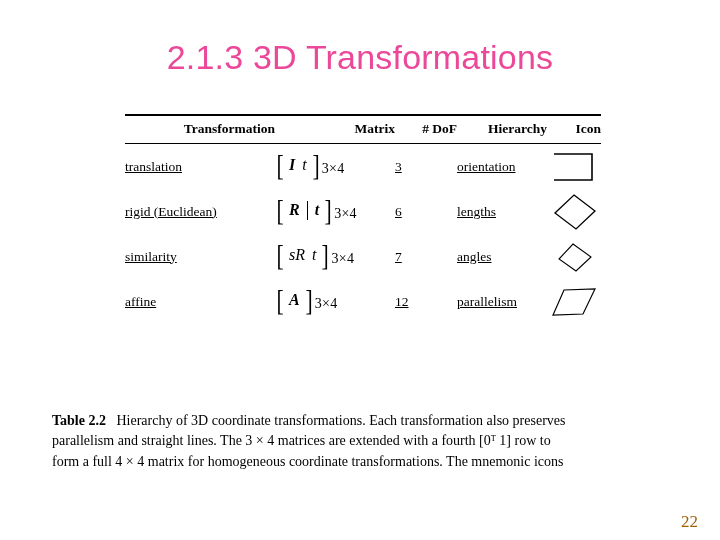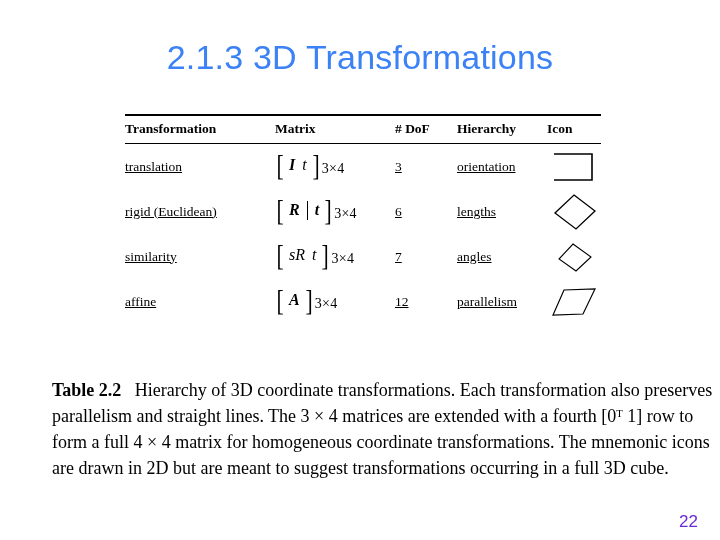--- a/index.html
+++ b/index.html
@@ -20,42 +20,42 @@
   #slide-title {
     position: absolute;
     top: 38px;
     left: 0;
     width: 720px;
     text-align: center;
     font-family: "Liberation Sans", sans-serif;
     font-size: 34px;
     font-weight: 400;
     letter-spacing: 0.2px;
-    color: #3b82f6;
+    color: #ec4899;
   }
 
   
   #figure {
     position: absolute;
     top: 114px;
     left: 125px;
     width: 476px;
   }
 
   table.xform {
     border-collapse: collapse;
     width: 476px;
     table-layout: fixed;
   }
   table.xform thead th {
     font-family: "Liberation Serif", serif;
     font-weight: bold;
     font-size: 13.5px;
     padding: 5px 0 6px 0;
-    text-align: left;
+    text-align: right;
     white-space: nowrap;
   }
   .rule-top   { border-top: 2.2px solid #000; }
   .rule-mid   { border-bottom: 1px solid #000; }
   .rule-bot   { border-bottom: 2.2px solid #000; }
 
   table.xform tbody td {
     font-size: 13.5px;
     padding: 0;
     height: 45px;
@@ -129,41 +129,41 @@
     transform: translateX(-52%);
     font-style: normal;
     font-size: 12px;
     line-height: 1;
   }
   .sym-bold { font-weight: bold; }
 
   
   #caption {
     position: absolute;
-    top: 377px;
+    top: 411px;
     left: 52px;
     width: 614px;
     font-family: "Liberation Serif", serif;
-    font-size: 18px;
+    font-size: 14px;
     line-height: 1.45;
     text-align: left;
   }
   #caption .cap-label {
     font-weight: bold;
   }
   .capline { display: block; white-space: nowrap; }
 
   
   #page-number {
     position: absolute;
     right: 22px;
     bottom: 8px;
-    font-family: Liberation Sans, sans-serif;
+    font-family: Liberation Serif, serif;
     font-size: 17px;
-    color: #6d28d9;
+    color: #a16207;
   }
 
   svg { display: block; margin: 0 auto; overflow: visible; }
 </style>
 </head>
 <body>
 
 <div id="slide-title">2.1.3 3D Transformations</div>
 
 <div id="figure">
@@ -276,16 +276,15 @@
 
 
     </tbody>
   </table>
 </div>
 
 <div id="caption">
   <span class="capline"><span class="cap-label">Table 2.2</span>&nbsp;&nbsp; <span>Hierarchy of 3D coordinate transformations. Each transformation also preserves</span></span>
   <span class="capline">parallelism and straight lines. The 3 × 4 matrices are extended with a fourth [0ᵀ 1] row to</span>
   <span class="capline">form a full 4 × 4 matrix for homogeneous coordinate transformations. The mnemonic icons</span>
-  <span class="capline">are drawn in 2D but are meant to suggest transformations occurring in a full 3D cube.</span>
 </div>
 
 <div id="page-number">22</div>
 
 </body></html>

